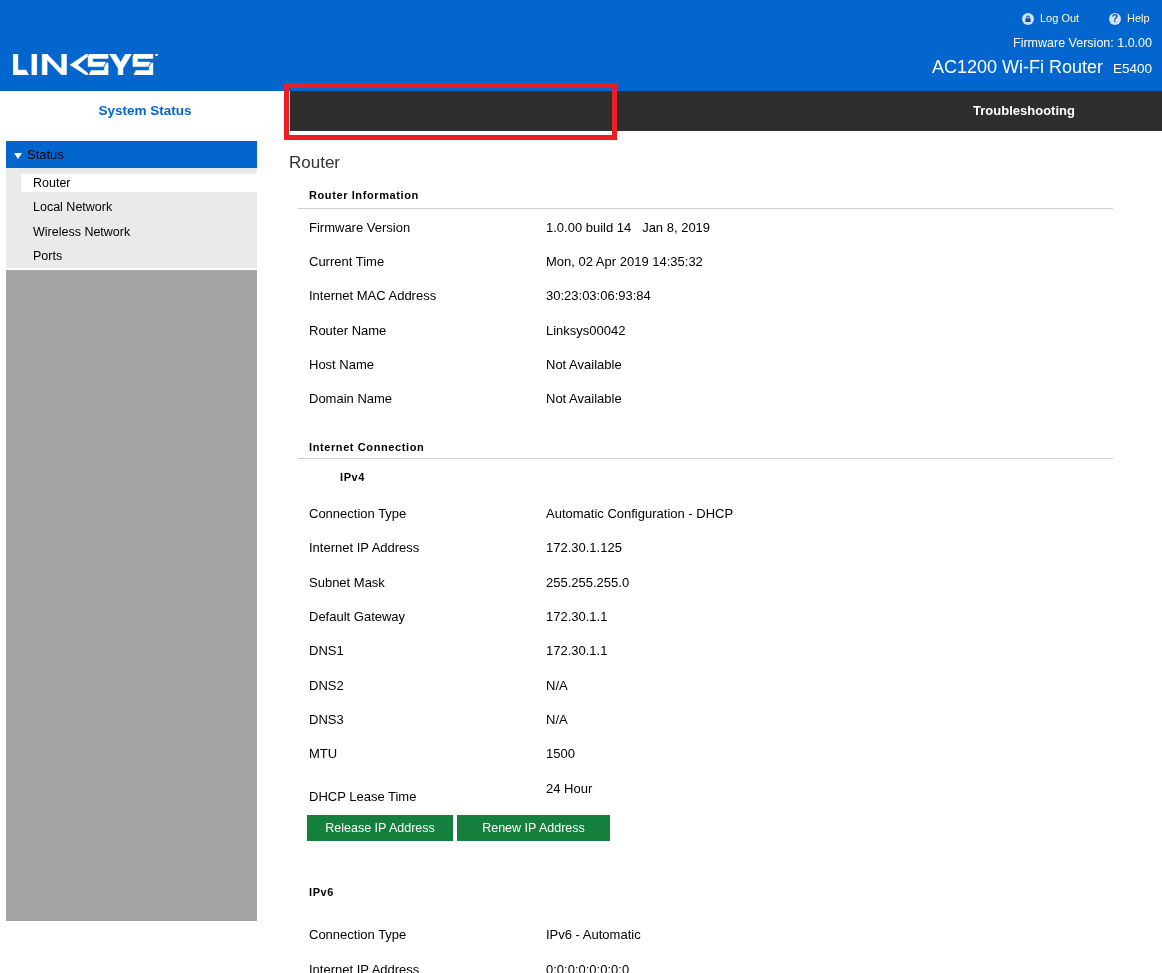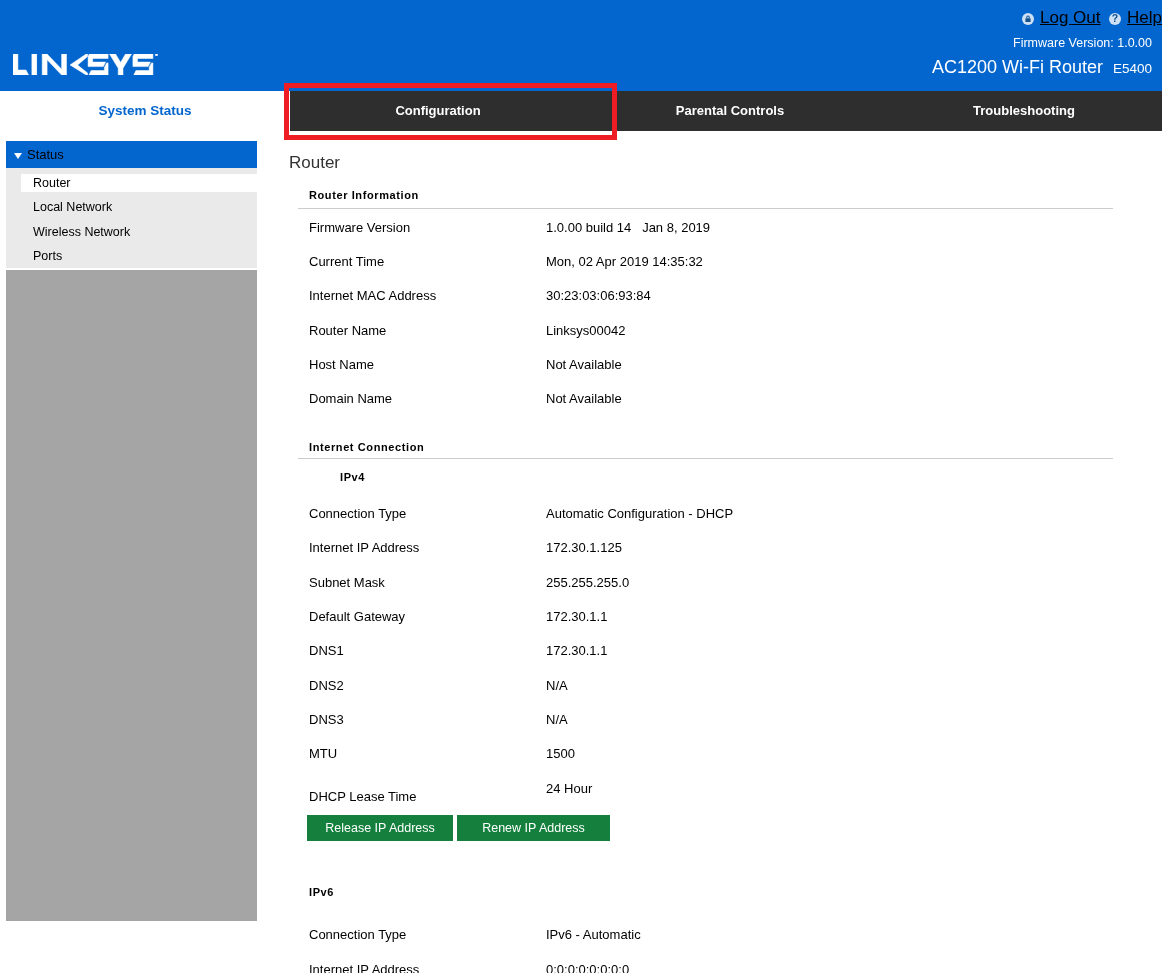--- a/index.html
+++ b/index.html
@@ -2,21 +2,21 @@
 <html><head>
 <meta charset="utf-8">
 <style>
 * { margin:0; padding:0; box-sizing:border-box; }
 html,body { width:1162px; height:973px; background:#fff; font-family:"Liberation Sans", sans-serif; overflow:hidden; }
 #page { position:relative; width:1162px; height:973px; }
 
 
 #header { position:absolute; left:0; top:0; width:1162px; height:91px; background:#0366ce; }
 .tr-ic { position:absolute; }
-.tr-tx { position:absolute; font-size:17px; line-height:14px; color:#000000;text-decoration:underline; }
+.tr-tx { position:absolute; font-size:11px; line-height:14px; color:#fef9c3; }
 #fwver { position:absolute; top:36px; right:10px; color:#fff; font-size:12.5px; }
 #model { position:absolute; top:56.5px; right:10px; color:#fff; font-size:18px; }
 #model .sub { font-size:13.5px; }
 
 
 #nav { position:absolute; left:0; top:91px; width:1162px; height:40px; background:#fff; }
 #navdark { position:absolute; left:290px; top:0; width:872px; height:40px; background:#2e2e2e; }
 .navlab { position:absolute; top:0; height:40px; line-height:40px; color:#fff; font-size:13px; font-weight:bold; text-align:center; }
 #sysstat { position:absolute; left:0; top:0; width:290px; height:40px; line-height:40px; text-align:center; color:#0366ce; font-size:13.5px; font-weight:bold; }
 
@@ -71,22 +71,20 @@
           <text x="6" y="9.3" text-anchor="middle" font-family="Liberation Sans" font-size="10.5" font-weight="bold" fill="#11528f">?</text>
         </svg></div>
     <div class="tr-tx" style="left:1127px;top:10.6px;">Help</div>
     <div id="fwver">Firmware Version: 1.0.00</div>
     <div id="model">AC1200 Wi-Fi Router&nbsp; <span class="sub">E5400</span></div>
   </div>
 
   <div id="nav">
     <div id="sysstat">System Status</div>
     <div id="navdark"></div>
-    <div class="navlab" style="left:292px; width:292px;">Configuration</div>
-    <div class="navlab" style="left:584px; width:292px;">Parental Controls</div>
     <div class="navlab" style="left:878px; width:292px;">Troubleshooting</div>
   </div>
 
   <div id="redbox"></div>
 
   <div id="sidebar">
     <div id="sbhead">
         <span class="tri"></span>
         <span class="lab">Status</span>
       </div>

